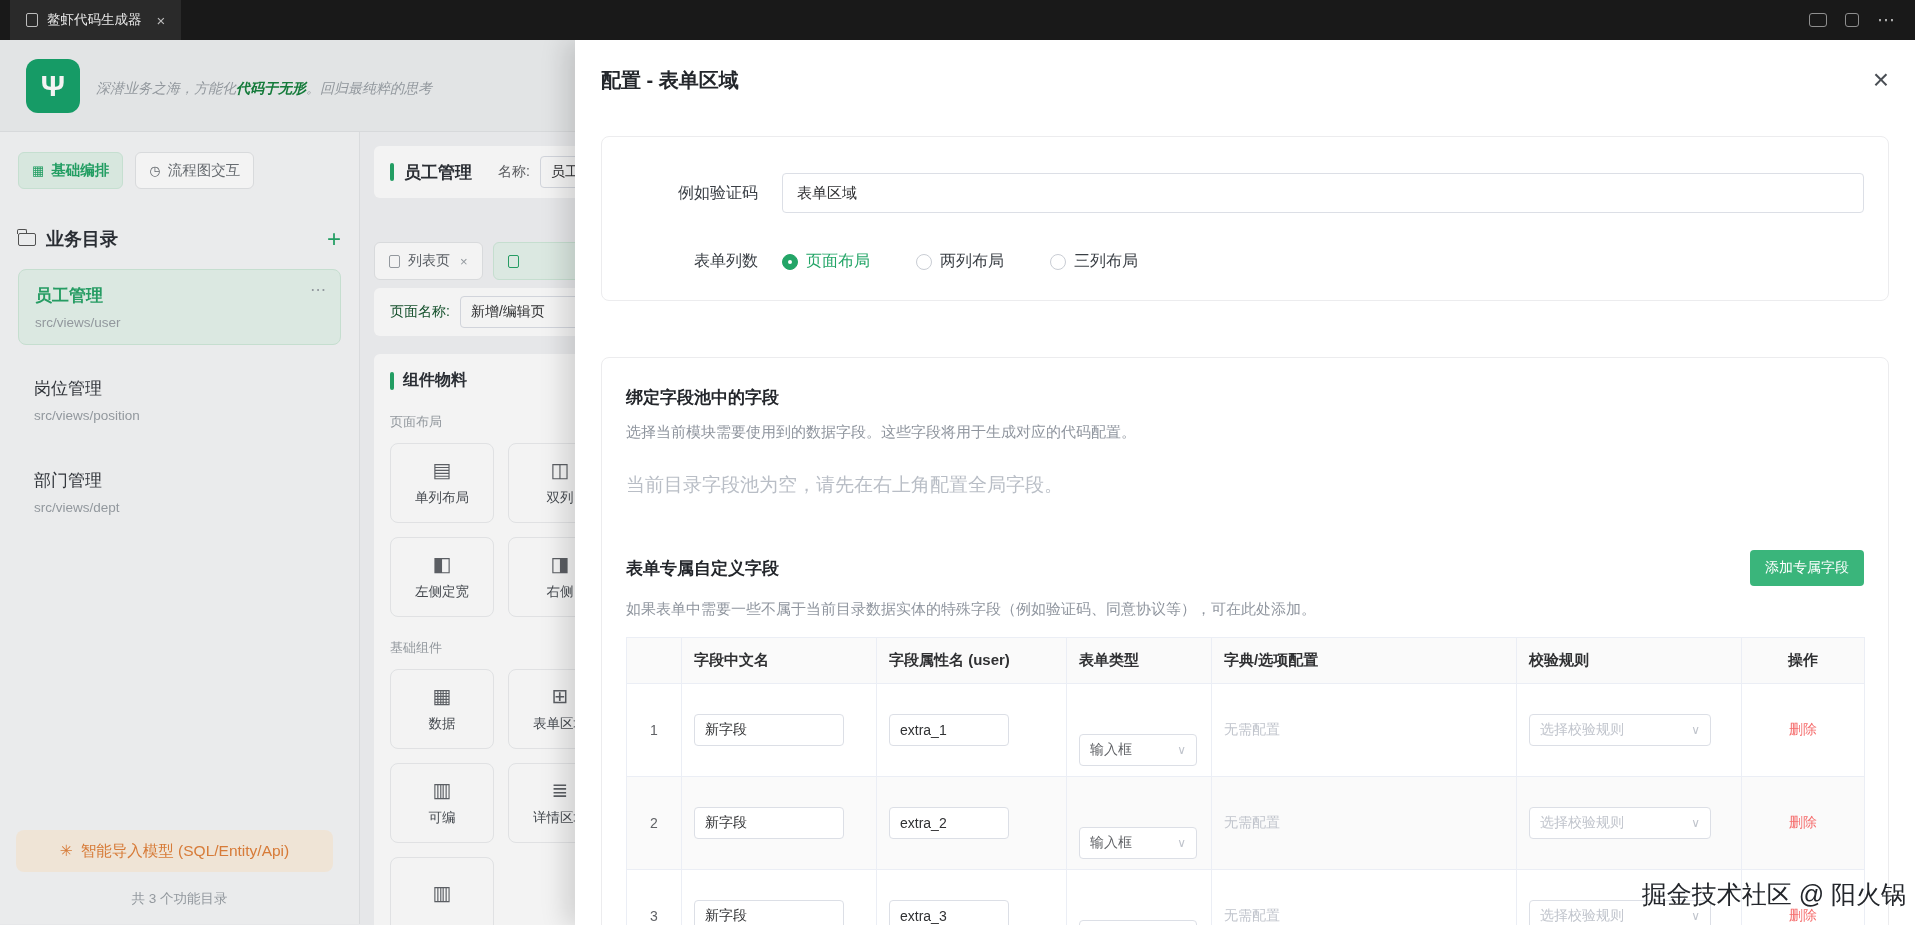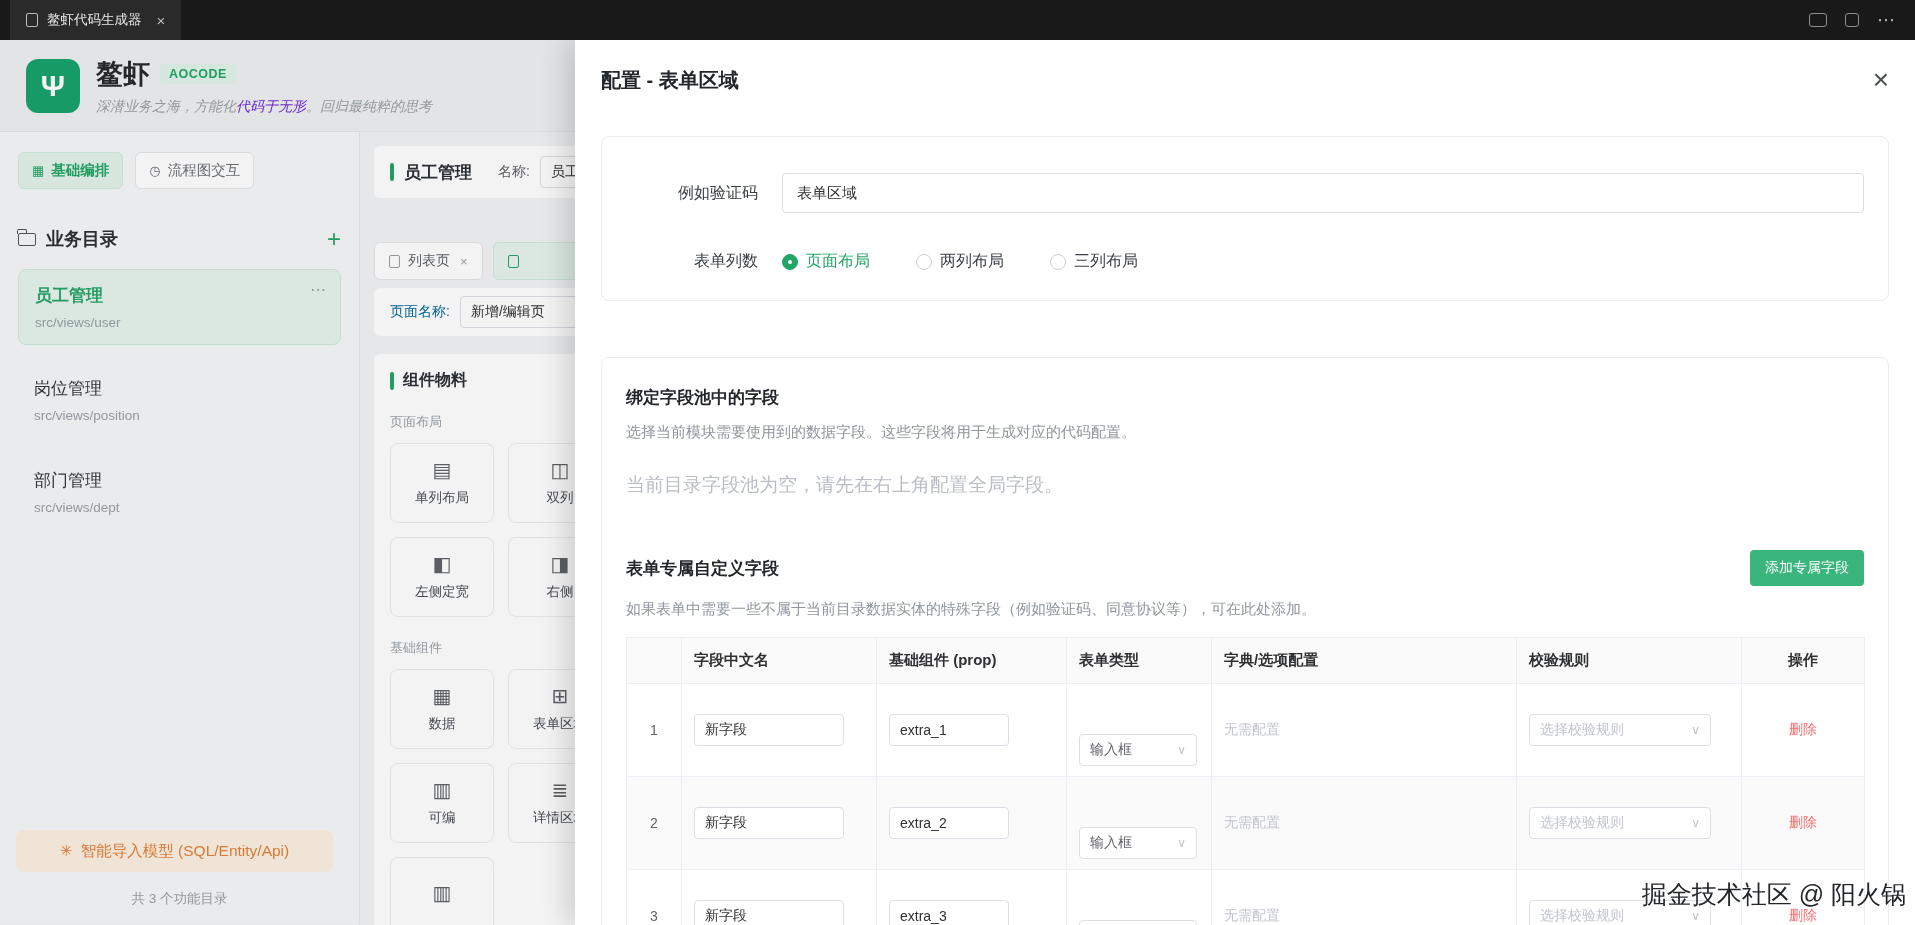--- a/index.html
+++ b/index.html
@@ -19,21 +19,21 @@
   .b-more { color:#b5b5b5; font-size:18px; letter-spacing:2px; }
 
   
   .app { position:absolute; top:40px; left:0; right:0; bottom:0; background:#f2f3f5; }
   .app-header { height:92px; background:#eef0f1; border-bottom:1px solid #e2e4e6; display:flex; align-items:center; gap:16px; padding:0 26px; }
   .logo { width:54px; height:54px; border-radius:12px; background:#17a36b; color:#fff; display:flex; align-items:center; justify-content:center; font-size:30px; font-weight:bold; }
   .brand-row { display:flex; align-items:center; gap:10px; }
   .brand-name { font-size:27px; font-weight:bold; color:#26292e; }
   .brand-badge { font-size:12.5px; color:#23a567; background:#e0f3e9; padding:3px 9px; border-radius:4px; font-weight:bold; letter-spacing:.5px; }
   .tagline { margin-top:6px; font-size:14px; color:#9aa0a6; font-style:italic; }
-  .tagline .hl { color:#6d28d9; font-weight:normal; }
+  .tagline .hl { color:#15803d; font-weight:bold; }
 
   .app-body { display:flex; height:calc(100% - 93px); }
 
   
   .sidebar { width:360px; min-width:360px; background:#f6f7f8; border-right:1px solid #e4e6e8; position:relative; padding:20px 18px; }
   .side-tabs { display:flex; gap:12px; }
   .chip { display:flex; align-items:center; gap:7px; font-size:14.5px; color:#6b7075; background:#fff; border:1px solid #e3e5e7; border-radius:6px; padding:8px 13px; cursor:default; }
   .chip.active { background:#e2f3e9; border-color:#cfeadb; color:#23a567; font-weight:bold; }
   .chip-ico { font-size:13px; }
   .dir-head { display:flex; align-items:center; margin-top:38px; gap:10px; }
@@ -59,21 +59,21 @@
   .ws-title { font-size:17px; font-weight:bold; color:#2c3036; }
   .ws-name-label { margin-left:16px; font-size:14px; color:#606266; }
   .ws-input { height:32px; border:1px solid #dcdfe6; border-radius:4px; padding:0 10px; font-size:14px; color:#303133; width:180px; background:#fff; }
   .ws-tabs { margin-top:44px; display:flex; gap:10px; }
   .ws-tab { display:flex; align-items:center; gap:8px; background:#fff; border:1px solid #e3e5e7; border-radius:6px; padding:9px 14px; font-size:14px; color:#5f646a; }
   .t-ico { width:11px; height:13px; border:1.5px solid #9aa0a6; border-radius:2px; display:inline-block; }
   .t-close { color:#9aa0a6; font-size:13px; margin-left:2px; }
   .ws-tab.active { background:#e6f4ec; border-color:#cfe9da; width:130px; }
   .ws-tab.active .t-ico { border-color:#27a468; }
   .ws-pagename { margin-top:8px; width:560px; height:48px; display:flex; align-items:center; gap:10px; padding:0 16px; }
-  .pn-label { font-size:14px; color:#0369a1; }
+  .pn-label { font-size:14px; color:#14532d; }
   .ws-materials { margin-top:18px; width:340px; padding:16px; min-height:430px; }
   .mat-head { display:flex; align-items:center; gap:9px; }
   .mat-title { font-size:16px; font-weight:bold; color:#2c3036; }
   .group-label { margin-top:22px; font-size:13px; color:#9aa0a6; }
   .card-grid { margin-top:12px; display:grid; grid-template-columns:repeat(2,104px); gap:14px; }
   .mat-card { width:104px; height:80px; border:1px solid #ebedef; border-radius:8px; background:#fff;
               display:flex; flex-direction:column; align-items:center; justify-content:center; gap:9px; }
   .mat-ico { font-size:20px; color:#5f6368; line-height:1; height:20px; display:flex; align-items:center; }
   .mat-label { font-size:13.5px; color:#4a4f55; white-space:nowrap; }
 
@@ -135,24 +135,20 @@
       <span class="b-ico1"></span>
       <span class="b-ico2"></span>
       <span class="b-more">⋯</span>
     </div>
   </div>
 
   <div class="app">
     <div class="app-header">
       <div class="logo">Ψ</div>
       <div>
-        <div class="brand-row">
-          <span class="brand-name">鳌虾</span>
-          <span class="brand-badge">AOCODE</span>
-        </div>
         <div class="tagline">
           <span>深潜业务之海，方能化</span><span class="hl">代码于无形</span><span>。回归最纯粹的思考</span>
         </div>
       </div>
     </div>
 
     <div class="app-body">
 
       <div class="sidebar">
         <div class="side-tabs">
@@ -320,21 +316,21 @@
             <col style="width:190px">
             <col style="width:145px">
             <col style="width:305px">
             <col style="width:225px">
             <col style="width:123px">
         </colgroup>
         <thead>
           <tr>
             <th class="cc"></th>
             <th>字段中文名</th>
-            <th>基础组件 (prop)</th>
+            <th>字段属性名 (user)</th>
             <th>表单类型</th>
             <th>字典/选项配置</th>
             <th>校验规则</th>
             <th class="cc">操作</th>
           </tr>
         </thead>
         <tbody>
           <tr>
             <td class="cc">1</td>
             <td><input class="cell-input name-input" value="新字段" style=""></td>

